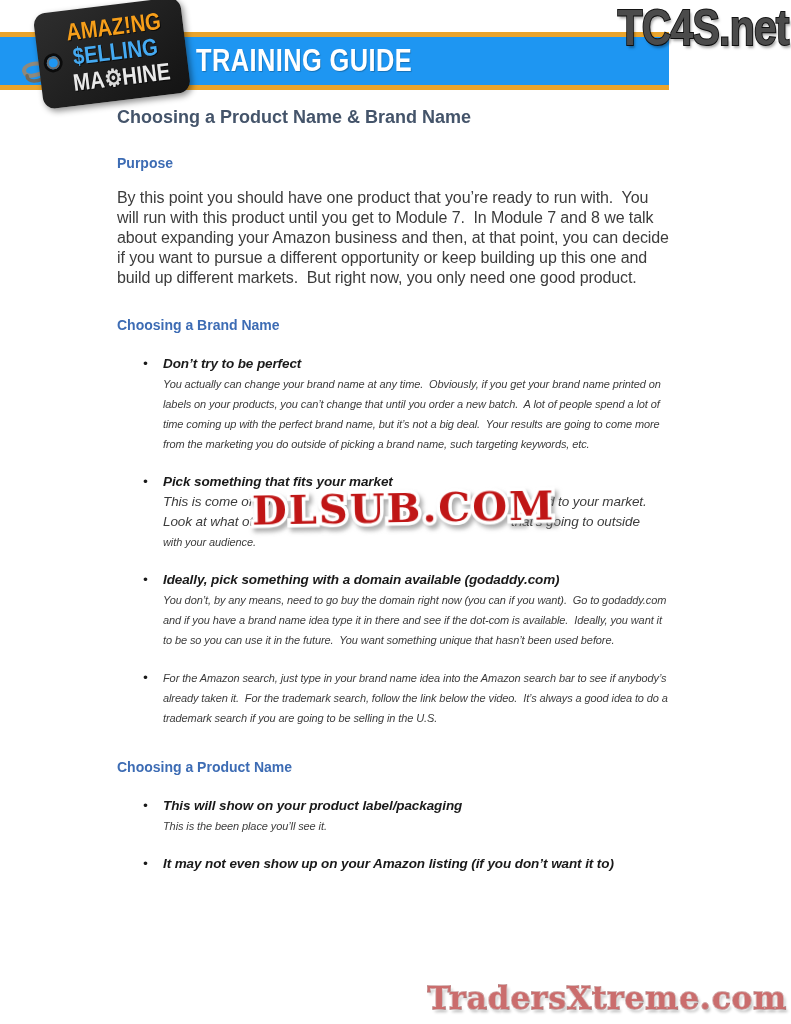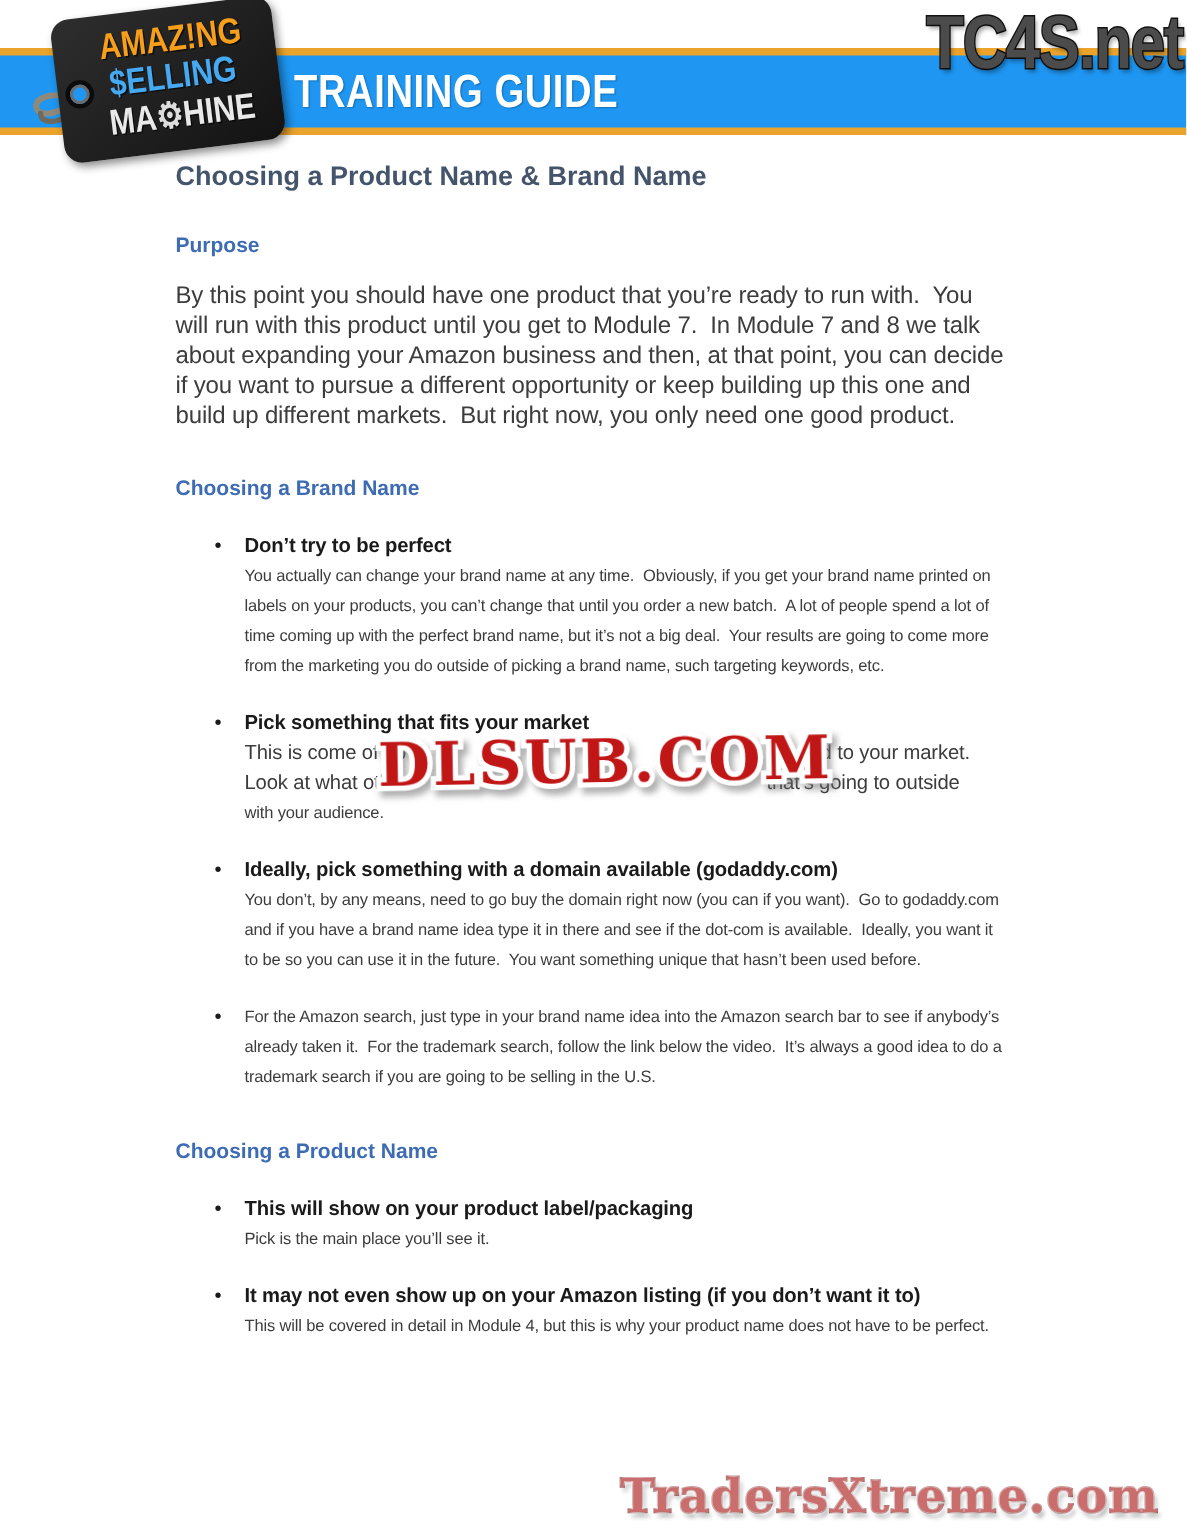--- a/index.html
+++ b/index.html
@@ -5,21 +5,21 @@
   * { margin:0; padding:0; box-sizing:border-box; }
   html,body { background:#ffffff; }
   body { font-family:"Liberation Sans", sans-serif; }
   .page {
     position:relative; width:791px; height:1024px; background:#ffffff;
     overflow:hidden; margin:0 auto;
   }
 
   
   .banner {
-    position:absolute; left:0; top:32px; width:791px; height:58px;
+    position:absolute; left:0; top:32px; width:669px; height:58px;
     background:#1e96f2; border-top:5px solid #eaa42c; border-bottom:5px solid #eaa42c;
   }
   .banner-title {
     position:absolute; left:196px; top:0; height:48px; line-height:48px;
     color:#ffffff; font-weight:bold; font-size:31px; letter-spacing:0.5px;
     transform:scaleX(.82); transform-origin:left center;
     text-shadow:1px 1px 1px rgba(0,0,0,.25);
     white-space:nowrap;
   }
 
@@ -64,21 +64,21 @@
     font-size:14px; line-height:22px; font-weight:bold; color:#3d6cb4;
   }
   .h2-purpose { margin-top:22px; }
   .h2-brand   { margin-top:26px; }
   .h2-product { margin-top:28px; }
   p.body-par {
     margin-top:14px; font-size:16px; line-height:20px; letter-spacing:-0.1px;
     white-space:pre-wrap;
   }
   .bullets { margin-top:16px; list-style:none; }
-  .bullet { position:relative; padding-left:46px; margin-top:18px; }
+  .bullet { position:relative; padding-left:46px; margin-top:18px;font-style:italic; }
   .bullet::before {
     content:"\2022"; position:absolute; left:26px; top:0;
     font-size:13.5px; line-height:20px; color:#1a1a1a;
   }
   .bullet-title { display:block; font-size:13.5px; line-height:20px; font-weight:bold; color:#1a1a1a; letter-spacing:-0.1px; }
   .bullet-body  { font-size:11px; line-height:20px; letter-spacing:-0.1px; white-space:pre-wrap; }
   .ob-line { position:relative; height:20px; font-size:13.5px; line-height:20px; letter-spacing:-0.1px; }
   .ob-line .frag-right { position:absolute; top:0; white-space:nowrap; }
   .frag-r1 { left:373px; }
   .frag-r2 { left:348px; }
@@ -92,21 +92,21 @@
     position:absolute; left:252px; top:482px; white-space:nowrap;
     font-family:"DejaVu Serif", serif; font-weight:bold; font-size:40px; line-height:52px;
     letter-spacing:2px; color:#c01616;
     -webkit-text-stroke:7px #ffffff; paint-order:stroke fill;
     transform:rotate(-1deg);
     filter:drop-shadow(3px 4px 2px rgba(110,110,110,.55));
   }
 
   
   .wm-bottom {
-    position:absolute; right:18px; top:978px; white-space:nowrap;
+    position:absolute; right:4px; top:978px; white-space:nowrap;
     font-family:"DejaVu Serif", serif; font-weight:bold; font-size:31px; line-height:40px;
     letter-spacing:1px; color:#ca6d6d;
     -webkit-text-stroke:1.5px #8e3434; paint-order:stroke fill;
     text-shadow:0 0 3px #ffffff, 0 0 5px #ffffff, 2px 3px 3px rgba(0,0,0,.3);
   }
 </style>
 </head>
 <body>
 
 <div class="page">
@@ -162,25 +162,24 @@
       </li>
       <li class="bullet">
         <div class="bullet-body">For the Amazon search, just type in your brand name idea into the Amazon search bar to see if anybody’s already taken it.  For the trademark search, follow the link below the video.  It’s always a good idea to do a trademark search if you are going to be selling in the U.S.</div>
       </li>
     </ul>
 
     <h2 class="sec-heading h2-product">Choosing a Product Name</h2>
     <ul class="bullets">
       <li class="bullet">
         <span class="bullet-title">This will show on your product label/packaging</span>
-        <div class="bullet-body">Pick is the main place you’ll see it.</div>
+        <div class="bullet-body">This is the been place you’ll see it.</div>
       </li>
       <li class="bullet">
         <span class="bullet-title">It may not even show up on your Amazon listing (if you don’t want it to)</span>
-        <div class="bullet-body">This will be covered in detail in Module 4, but this is why your product name does not have to be perfect.</div>
       </li>
     </ul>
 
   </div>
 
   <div class="wm-center">DLSUB.COM</div>
 
   <div class="wm-bottom">TradersXtreme.com</div>
 
 </div>

